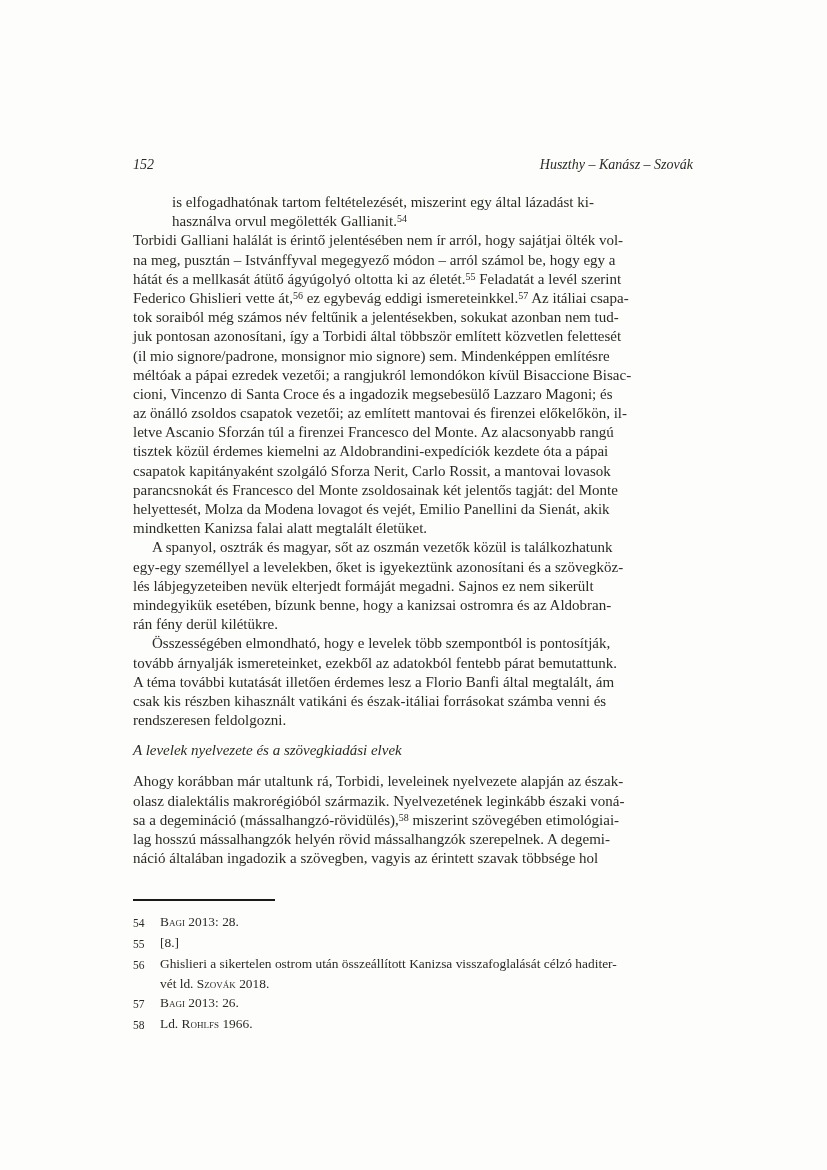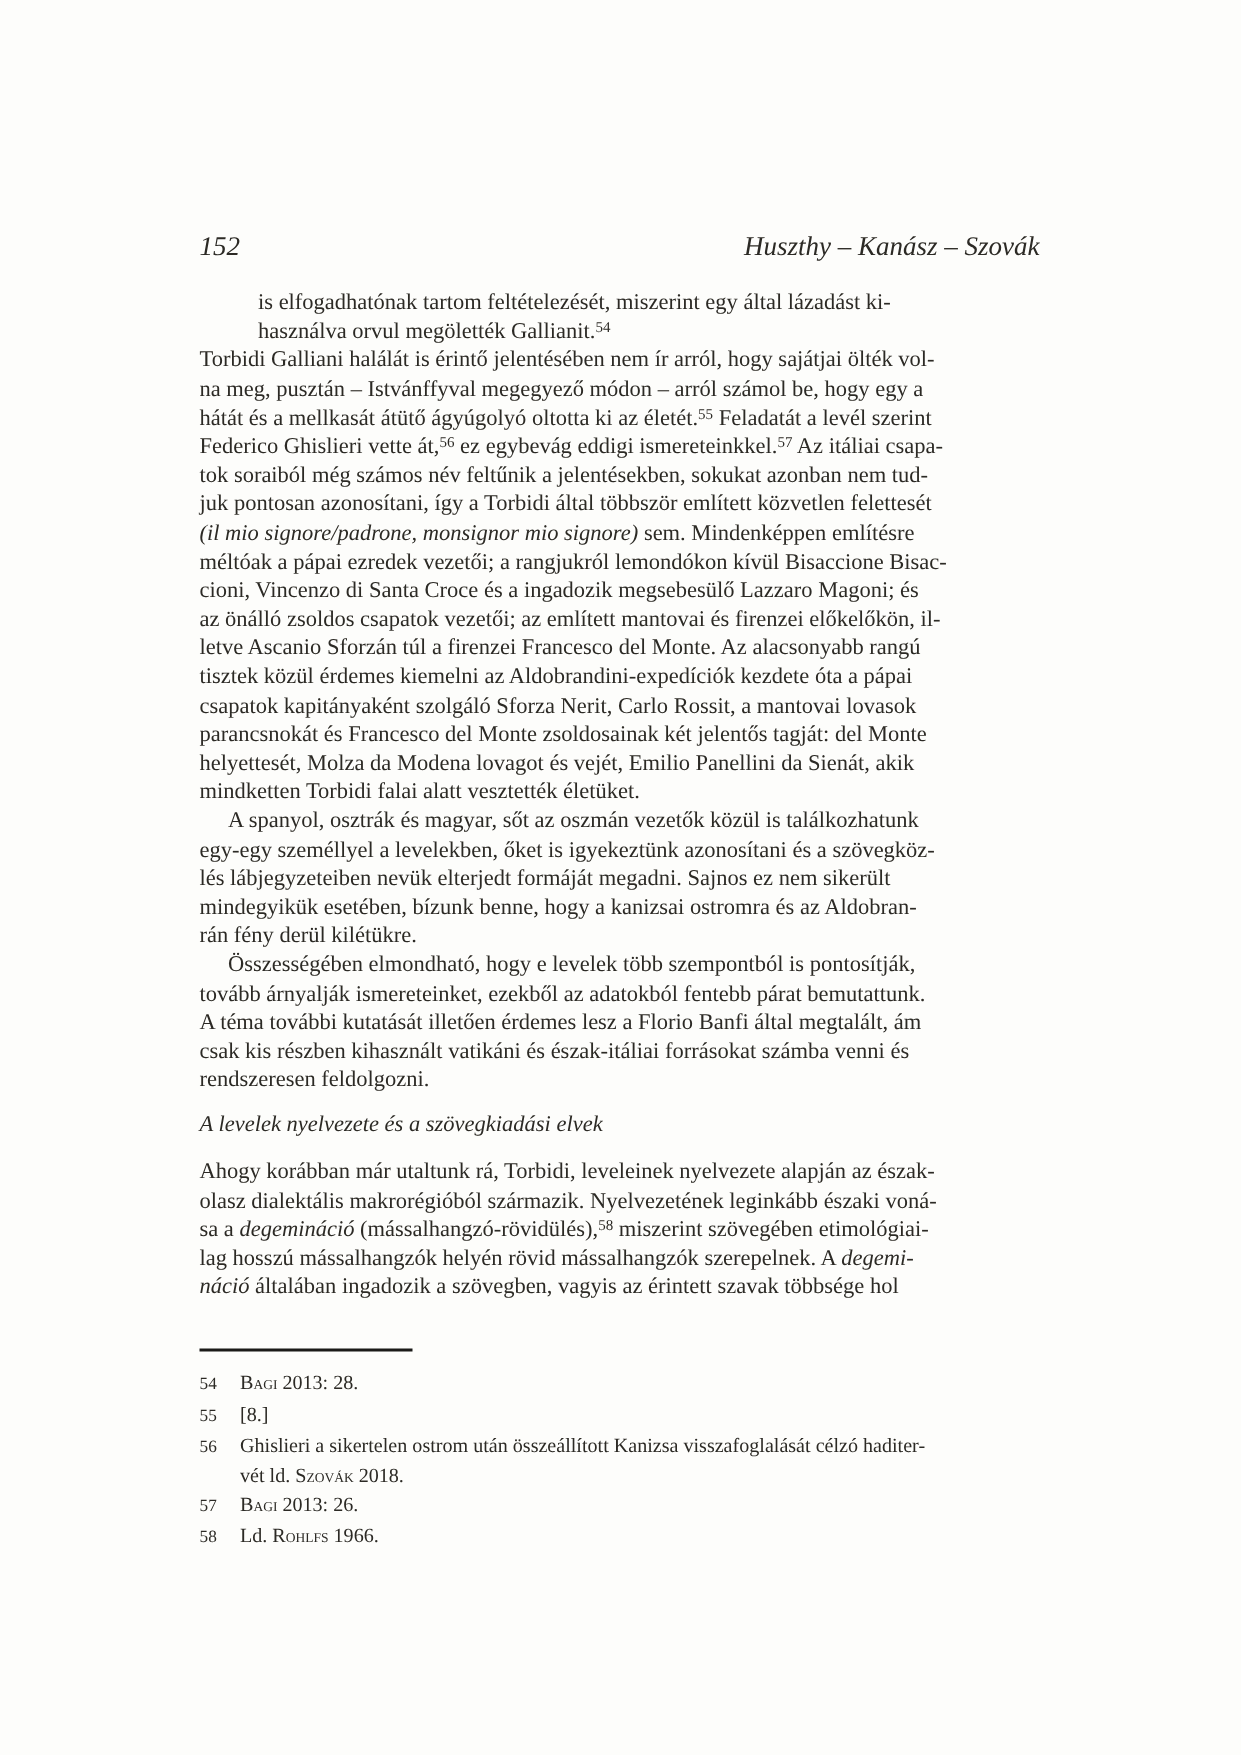--- a/index.html
+++ b/index.html
@@ -7,39 +7,39 @@
     width:827px; height:1170px;
     background:#fdfdfb;
     font-family:"Liberation Serif", serif;
     color:#2c2a25;
     overflow:hidden;
   }
   .page { position:relative; width:827px; height:1170px; overflow:hidden; }
 
   .pheader {
     position:absolute; left:133px; top:155px; width:560px;
-    font-style:italic; font-size:18px; line-height:19.2px;
+    font-style:italic; font-size:14px; line-height:19.2px;
   }
   .pnum { position:absolute; left:0; top:0; }
   .rtitle { display:block; text-align:right; }
 
   #text-flow {
     position:absolute; left:133px; top:193px; width:566px;
     font-size:15px; line-height:19.2px;
   }
   .block { margin:0; }
   .block.quote { padding-left:39px; }
   .tline { white-space:nowrap; height:19.2px; }
   .tline.ind { padding-left:19px; }
   .heading {
     font-style:italic;
     margin:11px 0 12px 0;
     height:19.2px;
   }
-  .i  { font-style:italic; }
+  .i  { }
   .sc { font-variant:small-caps; }
   sup { font-size:10px; line-height:0; position:relative; top:-4px; vertical-align:baseline; }
 
   .fnsec { position:absolute; left:133px; top:899px; width:566px; }
   .fnrule { width:142px; height:2px; background:#1b1a18; }
   .fnlist { margin-top:11px; font-size:13.4px; line-height:19.2px; }
   .fn-row { display:flex; align-items:flex-start; }
   .fn-num { width:27px; flex:none; font-size:11.5px; padding-top:2px; }
   .fn-text { flex:1; }
   .fn-text .tline { white-space:nowrap; height:19.2px; }
@@ -68,21 +68,21 @@
         <div class="tline">juk pontosan azonosítani, így a Torbidi által többször említett közvetlen felettesét</div>
         <div class="tline"><span class="i">(il mio signore/padrone, monsignor mio signore)</span> sem. Mindenképpen említésre</div>
         <div class="tline">méltóak a pápai ezredek vezetői; a rangjukról lemondókon kívül Bisaccione Bisac-</div>
         <div class="tline">cioni, Vincenzo di Santa Croce és a ingadozik megsebesülő Lazzaro Magoni; és</div>
         <div class="tline">az önálló zsoldos csapatok vezetői; az említett mantovai és firenzei előkelőkön, il-</div>
         <div class="tline">letve Ascanio Sforzán túl a firenzei Francesco del Monte. Az alacsonyabb rangú</div>
         <div class="tline">tisztek közül érdemes kiemelni az Aldobrandini-expedíciók kezdete óta a pápai</div>
         <div class="tline">csapatok kapitányaként szolgáló Sforza Nerit, Carlo Rossit, a mantovai lovasok</div>
         <div class="tline">parancsnokát és Francesco del Monte zsoldosainak két jelentős tagját: del Monte</div>
         <div class="tline">helyettesét, Molza da Modena lovagot és vejét, Emilio Panellini da Sienát, akik</div>
-        <div class="tline">mindketten Torbidi falai alatt vesztették életüket.</div>
+        <div class="tline">mindketten Kanizsa falai alatt megtalált életüket.</div>
       </div>
       <div class="block paragraph">
         <div class="tline ind">A spanyol, osztrák és magyar, sőt az oszmán vezetők közül is találkozhatunk</div>
         <div class="tline">egy-egy személlyel a levelekben, őket is igyekeztünk azonosítani és a szövegköz-</div>
         <div class="tline">lés lábjegyzeteiben nevük elterjedt formáját megadni. Sajnos ez nem sikerült</div>
         <div class="tline">mindegyikük esetében, bízunk benne, hogy a kanizsai ostromra és az Aldobran-</div>
         <div class="tline">rán fény derül kilétükre.</div>
       </div>
       <div class="block paragraph">
         <div class="tline ind">Összességében elmondható, hogy e levelek több szempontból is pontosítják,</div>

